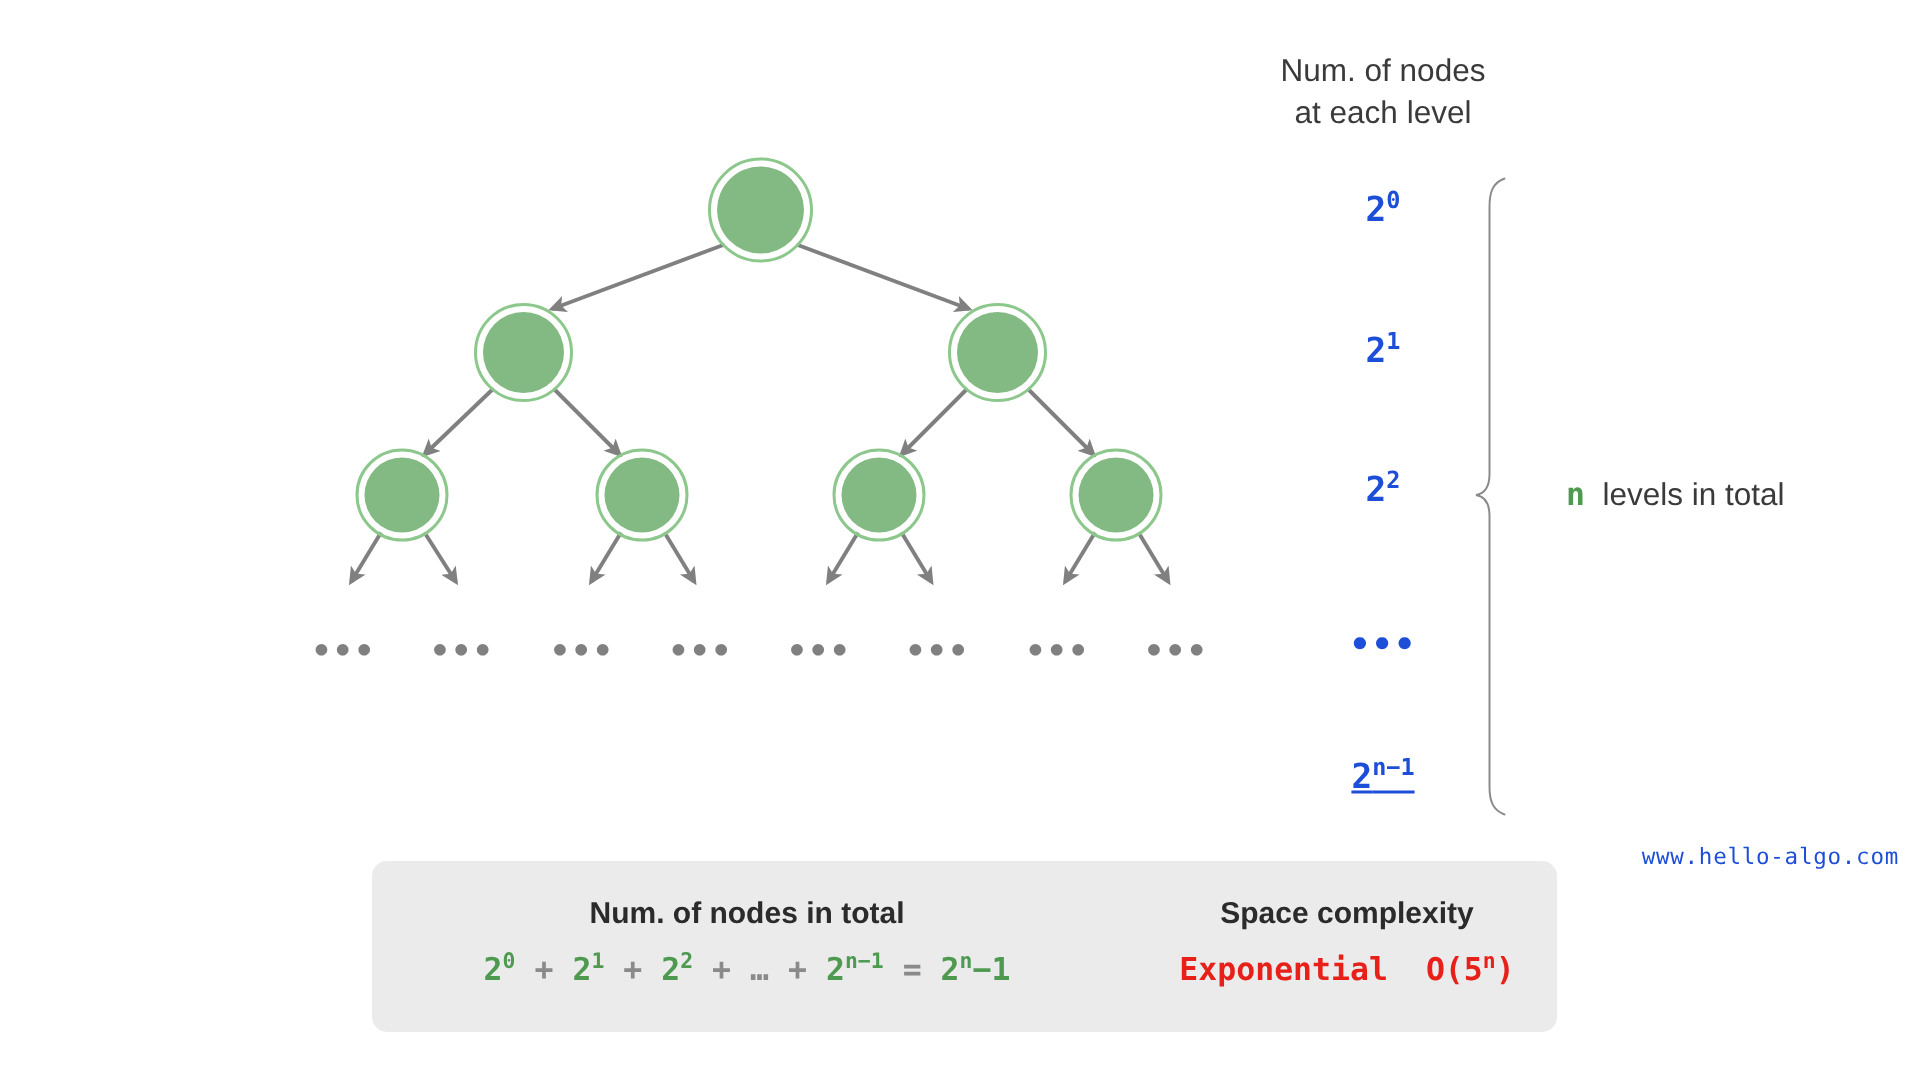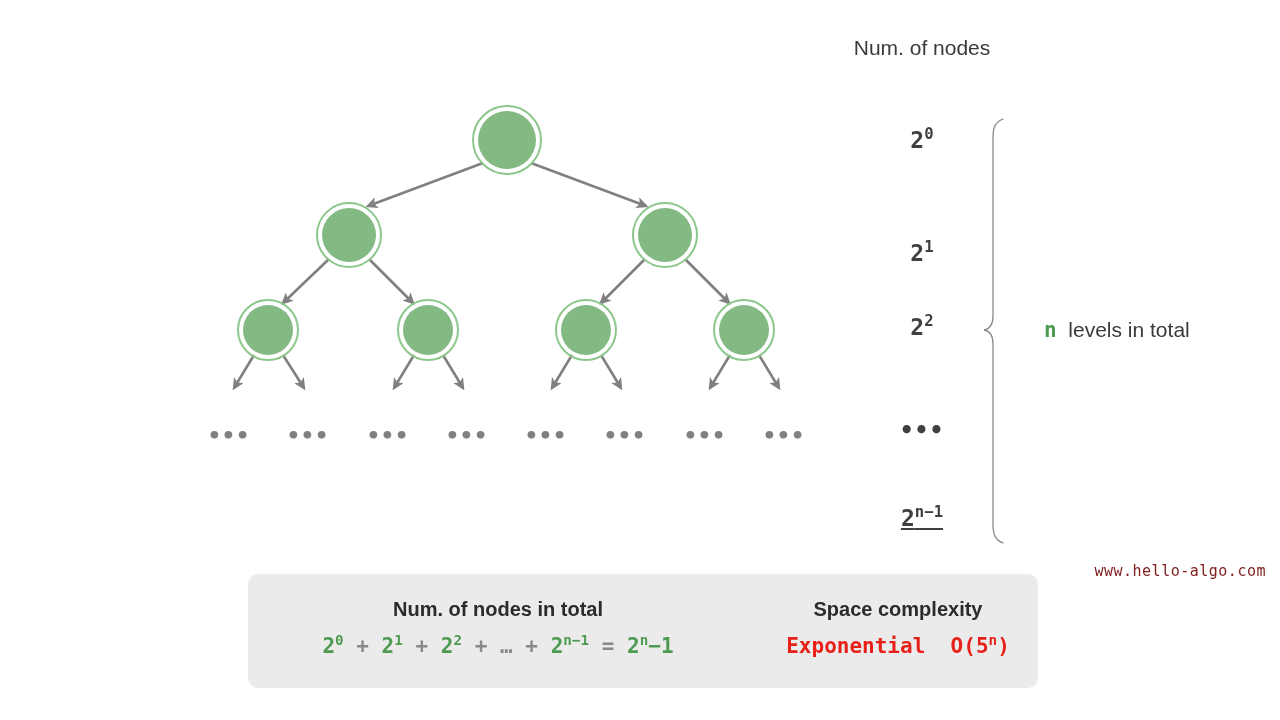--- a/index.html
+++ b/index.html
@@ -26,21 +26,21 @@
     inset: 0;
     width: 1280px;
     height: 592px;
   }
   
   .level-label {
     position: absolute;
     font-family: "DejaVu Sans Mono", monospace;
     font-weight: bold;
     font-size: 23px;
-    color: #404040;
+    color: #1d4ed8;
     text-align: center;
     white-space: nowrap;
     transform: translate(-50%, -50%);
     letter-spacing: 0px;
   }
   .level-label sup {
     font-size: 0.68em;
     vertical-align: super;
     line-height: 0;
   }
@@ -126,21 +126,21 @@
     white-space: nowrap;
   }
   .verdict sup { font-size: 0.68em; vertical-align: super; line-height: 0; }
   
   #watermark {
     position: absolute;
     right: 14px;
     bottom: 12px;
     font-family: "DejaVu Sans Mono", monospace;
     font-size: 15px;
-    color: #7f1d1d;
+    color: #1d4ed8;
     letter-spacing: 0.5px;
     white-space: nowrap;
   }
 </style>
 </head>
 <body>
 
 <svg id="canvas" viewBox="0 0 1280 720">
   <defs>
     <marker id="arrowhead" markerWidth="5" markerHeight="5" refX="3.6" refY="2.2" orient="auto" markerUnits="strokeWidth">
@@ -203,26 +203,27 @@
 
   <g transform="translate(722,617)">
     <path d="M0,9 L26,9 L26,0 L46,16 L26,32 L26,23 L0,23 Z" fill="#c9c9c9"></path>
   </g>
 </svg>
 
 <div class="layer">
 
   <div class="header-note">
     <div>Num. of nodes</div>
+    <div>at each level</div>
   </div>
 
   <div class="level-label" style="left:922px; top:140px;">
     <span>2</span><sup>0</sup>
   </div>
-  <div class="level-label" style="left:922px; top:234px;margin-top:19px;">
+  <div class="level-label" style="left:922px; top:234px;">
     <span>2</span><sup>1</sup>
   </div>
   <div class="level-label" style="left:922px; top:327px;">
     <span>2</span><sup>2</sup>
   </div>
   <div class="level-label dots" style="left:922px; top:430px;">•••</div>
   <div class="level-label" style="left:922px; top:518px;text-decoration:underline;">
     <span>2</span><sup>n−1</sup>
   </div>
 

